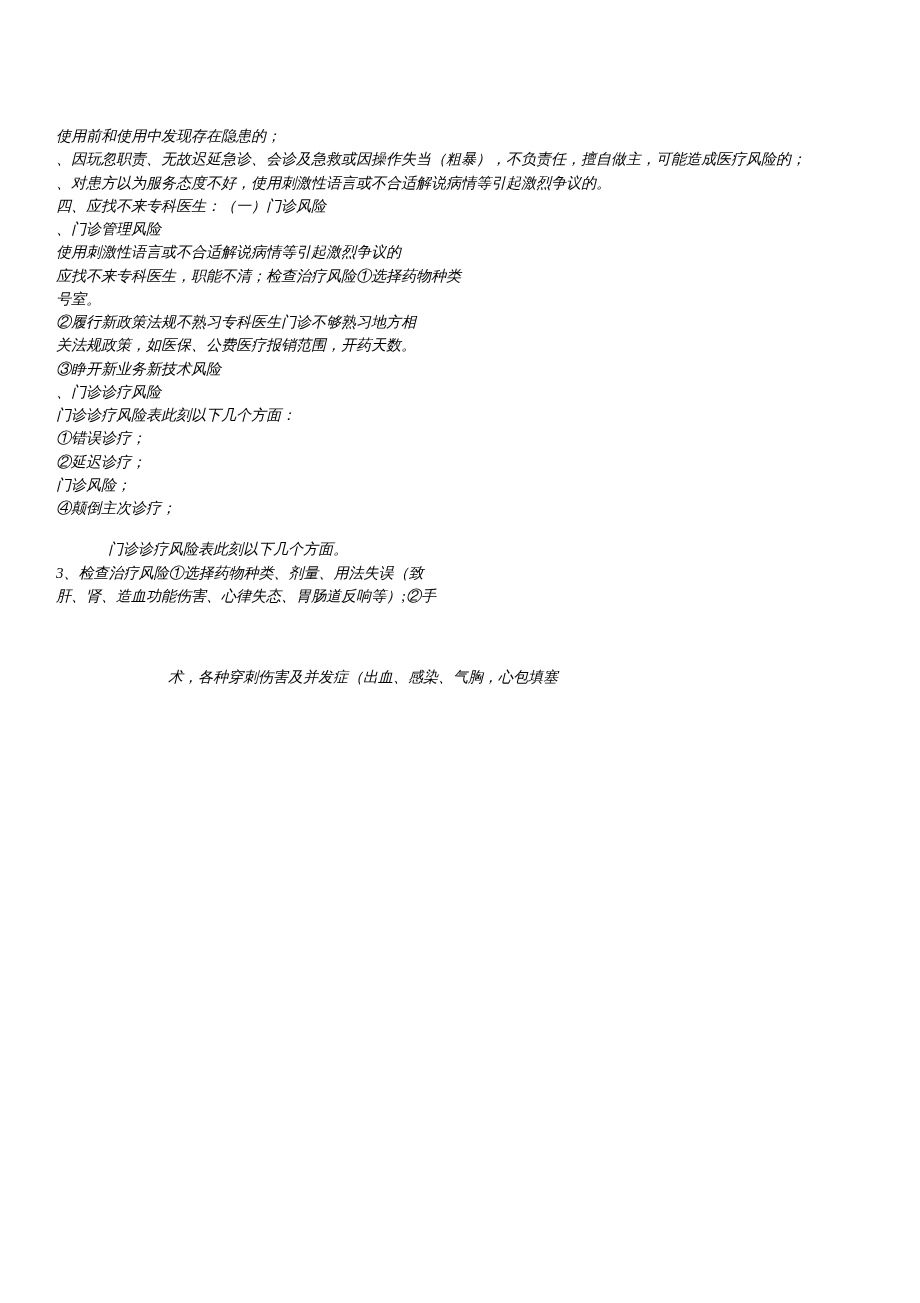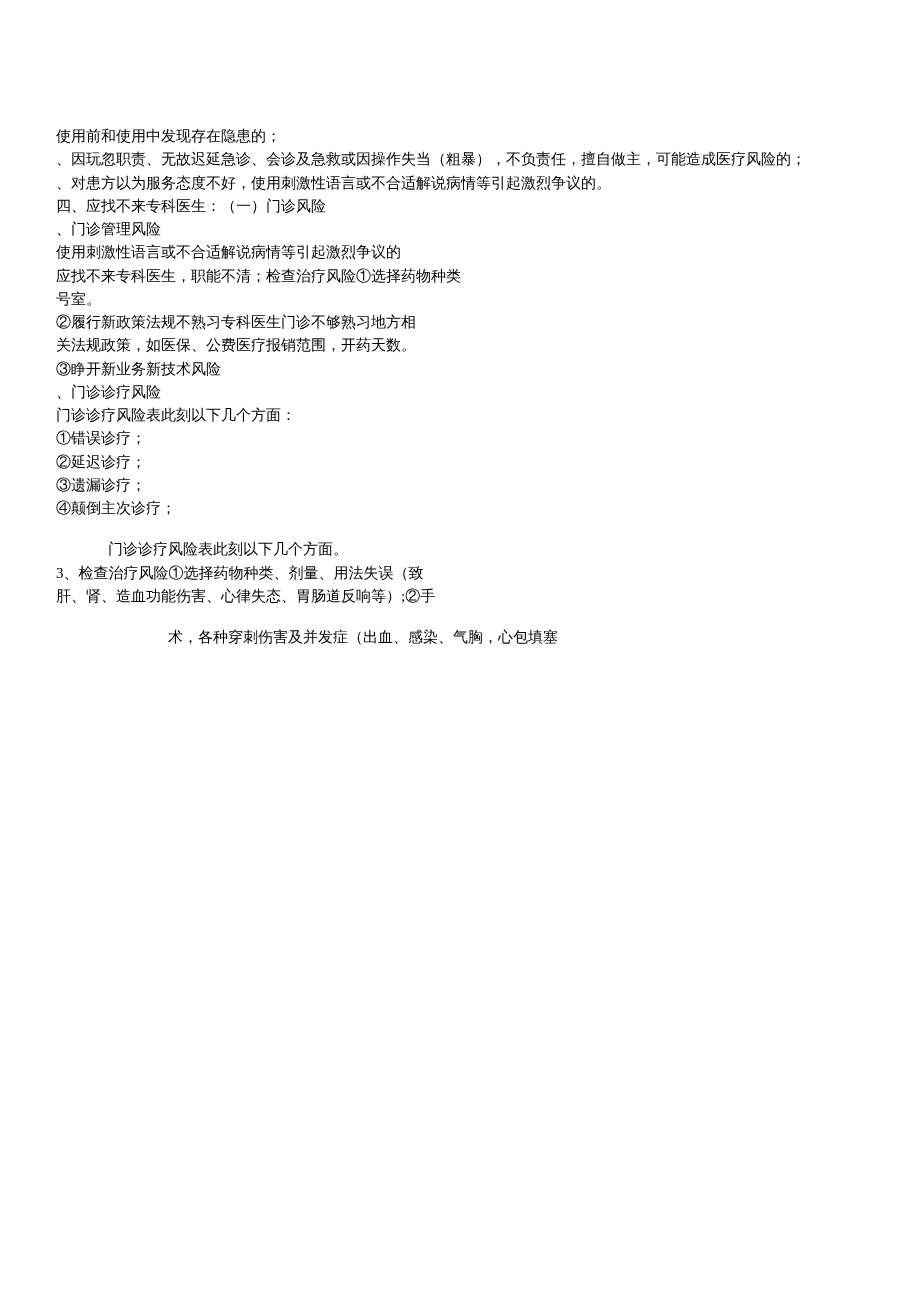--- a/index.html
+++ b/index.html
@@ -12,26 +12,28 @@
       min-height: 1303px;
       background: #ffffff;
       font-family: "SimSun", "宋体", serif;
       font-size: 15px;
       color: #000000;
       line-height: 1.55;
       padding: 125px 56px 0 56px;
     }
     .line {
       display: block;
+      font-style: italic;
     }
     .indent-1 {
       padding-left: 52px;
     }
     .indent-2 {
       padding-left: 112px;
+      margin-top: 40px;
     }
     .spacer {
       height: 18px;
     }
   </style>
 </head>
 <body>
 
 <div class="line">使用前和使用中发现存在隐患的；</div>
 <div class="line">、因玩忽职责、无故迟延急诊、会诊及急救或因操作失当（粗暴），不负责任，擅自做主，可能造成医疗风险的；</div>
@@ -41,20 +43,20 @@
 <div class="line">使用刺激性语言或不合适解说病情等引起激烈争议的</div>
 <div class="line">应找不来专科医生，职能不清；检查治疗风险①选择药物种类</div>
 <div class="line">号室。</div>
 <div class="line">②履行新政策法规不熟习专科医生门诊不够熟习地方相</div>
 <div class="line">关法规政策，如医保、公费医疗报销范围，开药天数。</div>
 <div class="line">③睁开新业务新技术风险</div>
 <div class="line">、门诊诊疗风险</div>
 <div class="line">门诊诊疗风险表此刻以下几个方面：</div>
 <div class="line">①错误诊疗；</div>
 <div class="line">②延迟诊疗；</div>
-<div class="line">③遗漏诊疗；</div>
+<div class="line">门诊风险；</div>
 <div class="line">④颠倒主次诊疗；</div>
 <div class="spacer"></div>
 <div class="line indent-1">门诊诊疗风险表此刻以下几个方面。</div>
 <div class="line">3、检查治疗风险①选择药物种类、剂量、用法失误（致</div>
 <div class="line">肝、肾、造血功能伤害、心律失态、胃肠道反响等）;②手</div>
 <div class="spacer"></div>
 <div class="line indent-2">术，各种穿刺伤害及并发症（出血、感染、气胸，心包填塞</div>
 
 </body></html>

